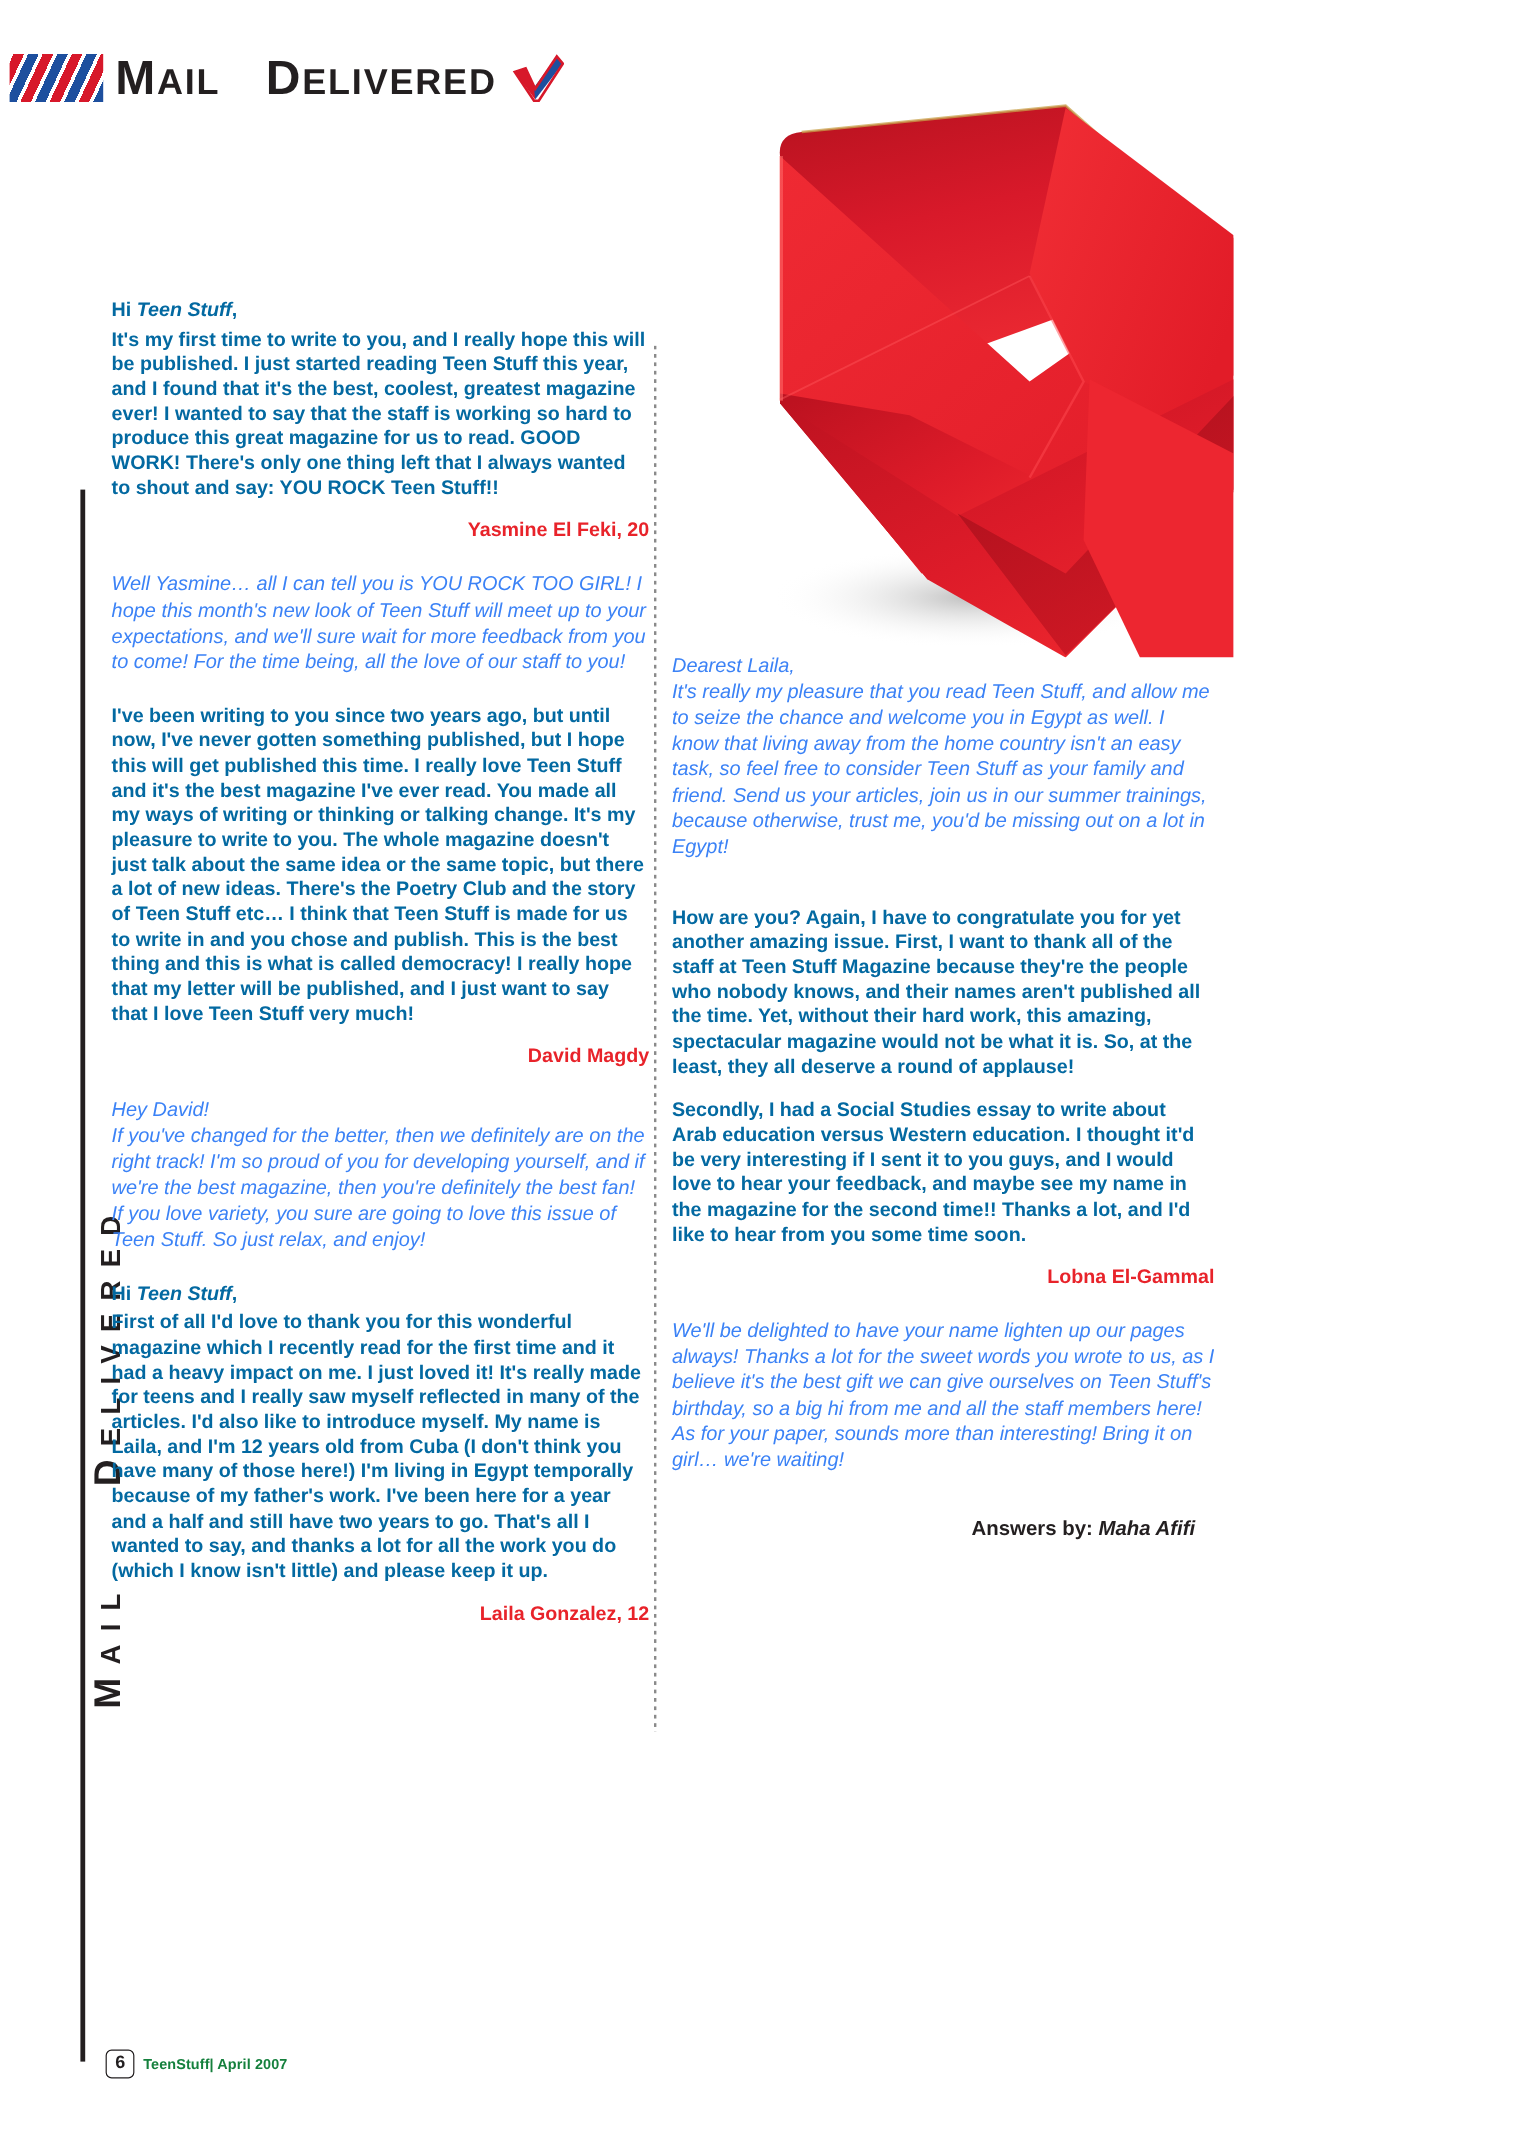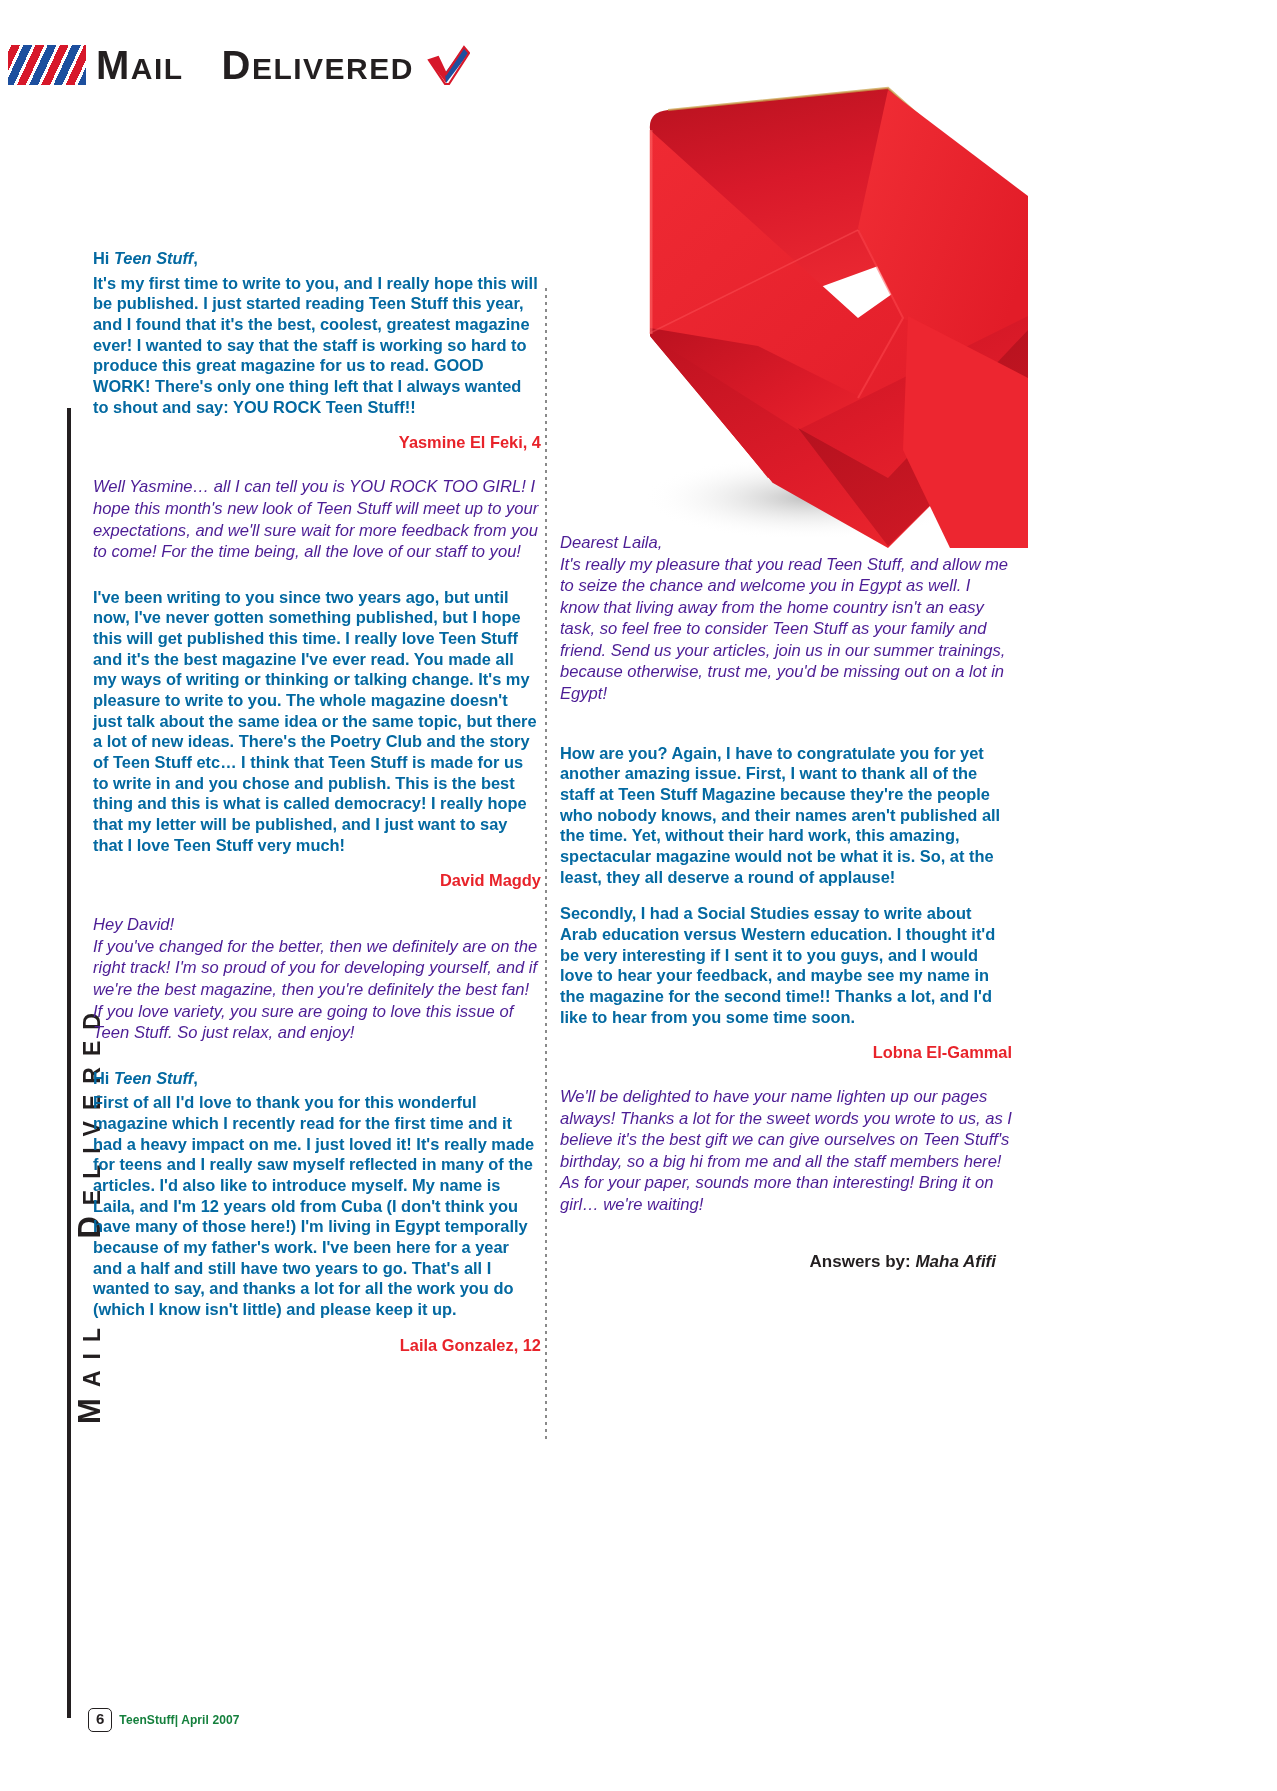--- a/index.html
+++ b/index.html
@@ -84,25 +84,25 @@
   }
   .letter em { font-style:italic; }
   .signature {
     color:#e8232a;
     font-weight:bold;
     font-size:16.4px;
     text-align:right;
     margin:16px 0 24px 0;
   }
   .reply {
-    color:#4c1d95;
+    color:#3b82f6;
     font-style:italic;
     font-size:16.6px;
     line-height:1.30;
-    margin:4px 0 24px 0;
+    margin:16px 0 24px 0;
   }
   .reply .greet { display:block; }
   .spacer-sm { height:14px; }
 
   .answers-by {
     text-align:right;
     margin:36px 16px 0 0;
     font-size:17px;
     color:#231f20;
     font-weight:bold;
@@ -201,21 +201,21 @@
 
   <path d="M93 52 L93 256" fill="none" stroke="#ff6b6b" stroke-width="3" opacity="0.55"></path>
 </svg>
 
 <div id="col-left">
 
   <p class="letter">
     <span>Hi </span><em>Teen Stuff</em><span>,</span>
   </p>
   <p class="letter">It's my first time to write to you, and I really hope this will be published. I just started reading Teen Stuff this year, and I found that it's the best, coolest, greatest magazine ever! I wanted to say that the staff is working so hard to produce this great magazine for us to read. GOOD WORK! There's only one thing left that I always wanted to shout and say: YOU ROCK Teen Stuff!!</p>
-  <p class="signature">Yasmine El Feki, 4</p>
+  <p class="signature">Yasmine El Feki, 20</p>
 
   <p class="reply">Well Yasmine… all I can tell you is YOU ROCK TOO GIRL! I hope this month's new look of Teen Stuff will meet up to your expectations, and we'll sure wait for more feedback from you to come! For the time being, all the love of our staff to you!</p>
 
   <p class="letter">I've been writing to you since two years ago, but until now, I've never gotten something published, but I hope this will get published this time. I really love Teen Stuff and it's the best magazine I've ever read. You made all my ways of writing or thinking or talking change. It's my pleasure to write to you. The whole magazine doesn't just talk about the same idea or the same topic, but there a lot of new ideas. There's the Poetry Club and the story of Teen Stuff etc… I think that Teen Stuff is made for us to write in and you chose and publish. This is the best thing and this is what is called democracy! I really hope that my letter will be published, and I just want to say that I love Teen Stuff very much!</p>
   <p class="signature">David Magdy</p>
 
   <p class="reply">
     <span class="greet">Hey David!</span><span>If you've changed for the better, then we definitely are on the right track! I'm so proud of you for developing yourself, and if we're the best magazine, then you're definitely the best fan! If you love variety, you sure are going to love this issue of Teen Stuff. So just relax, and enjoy!</span>
   </p>
 

